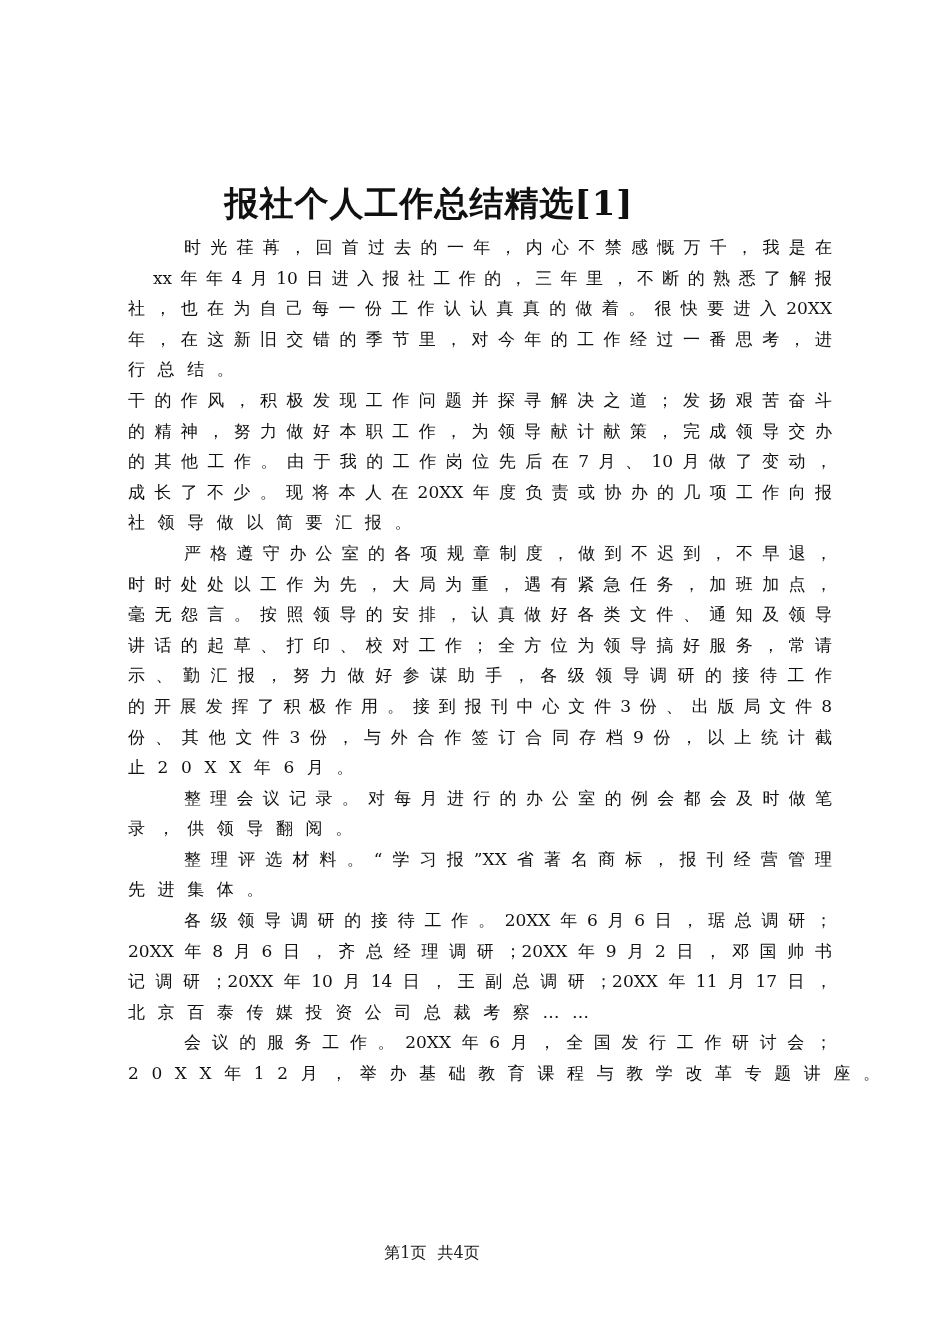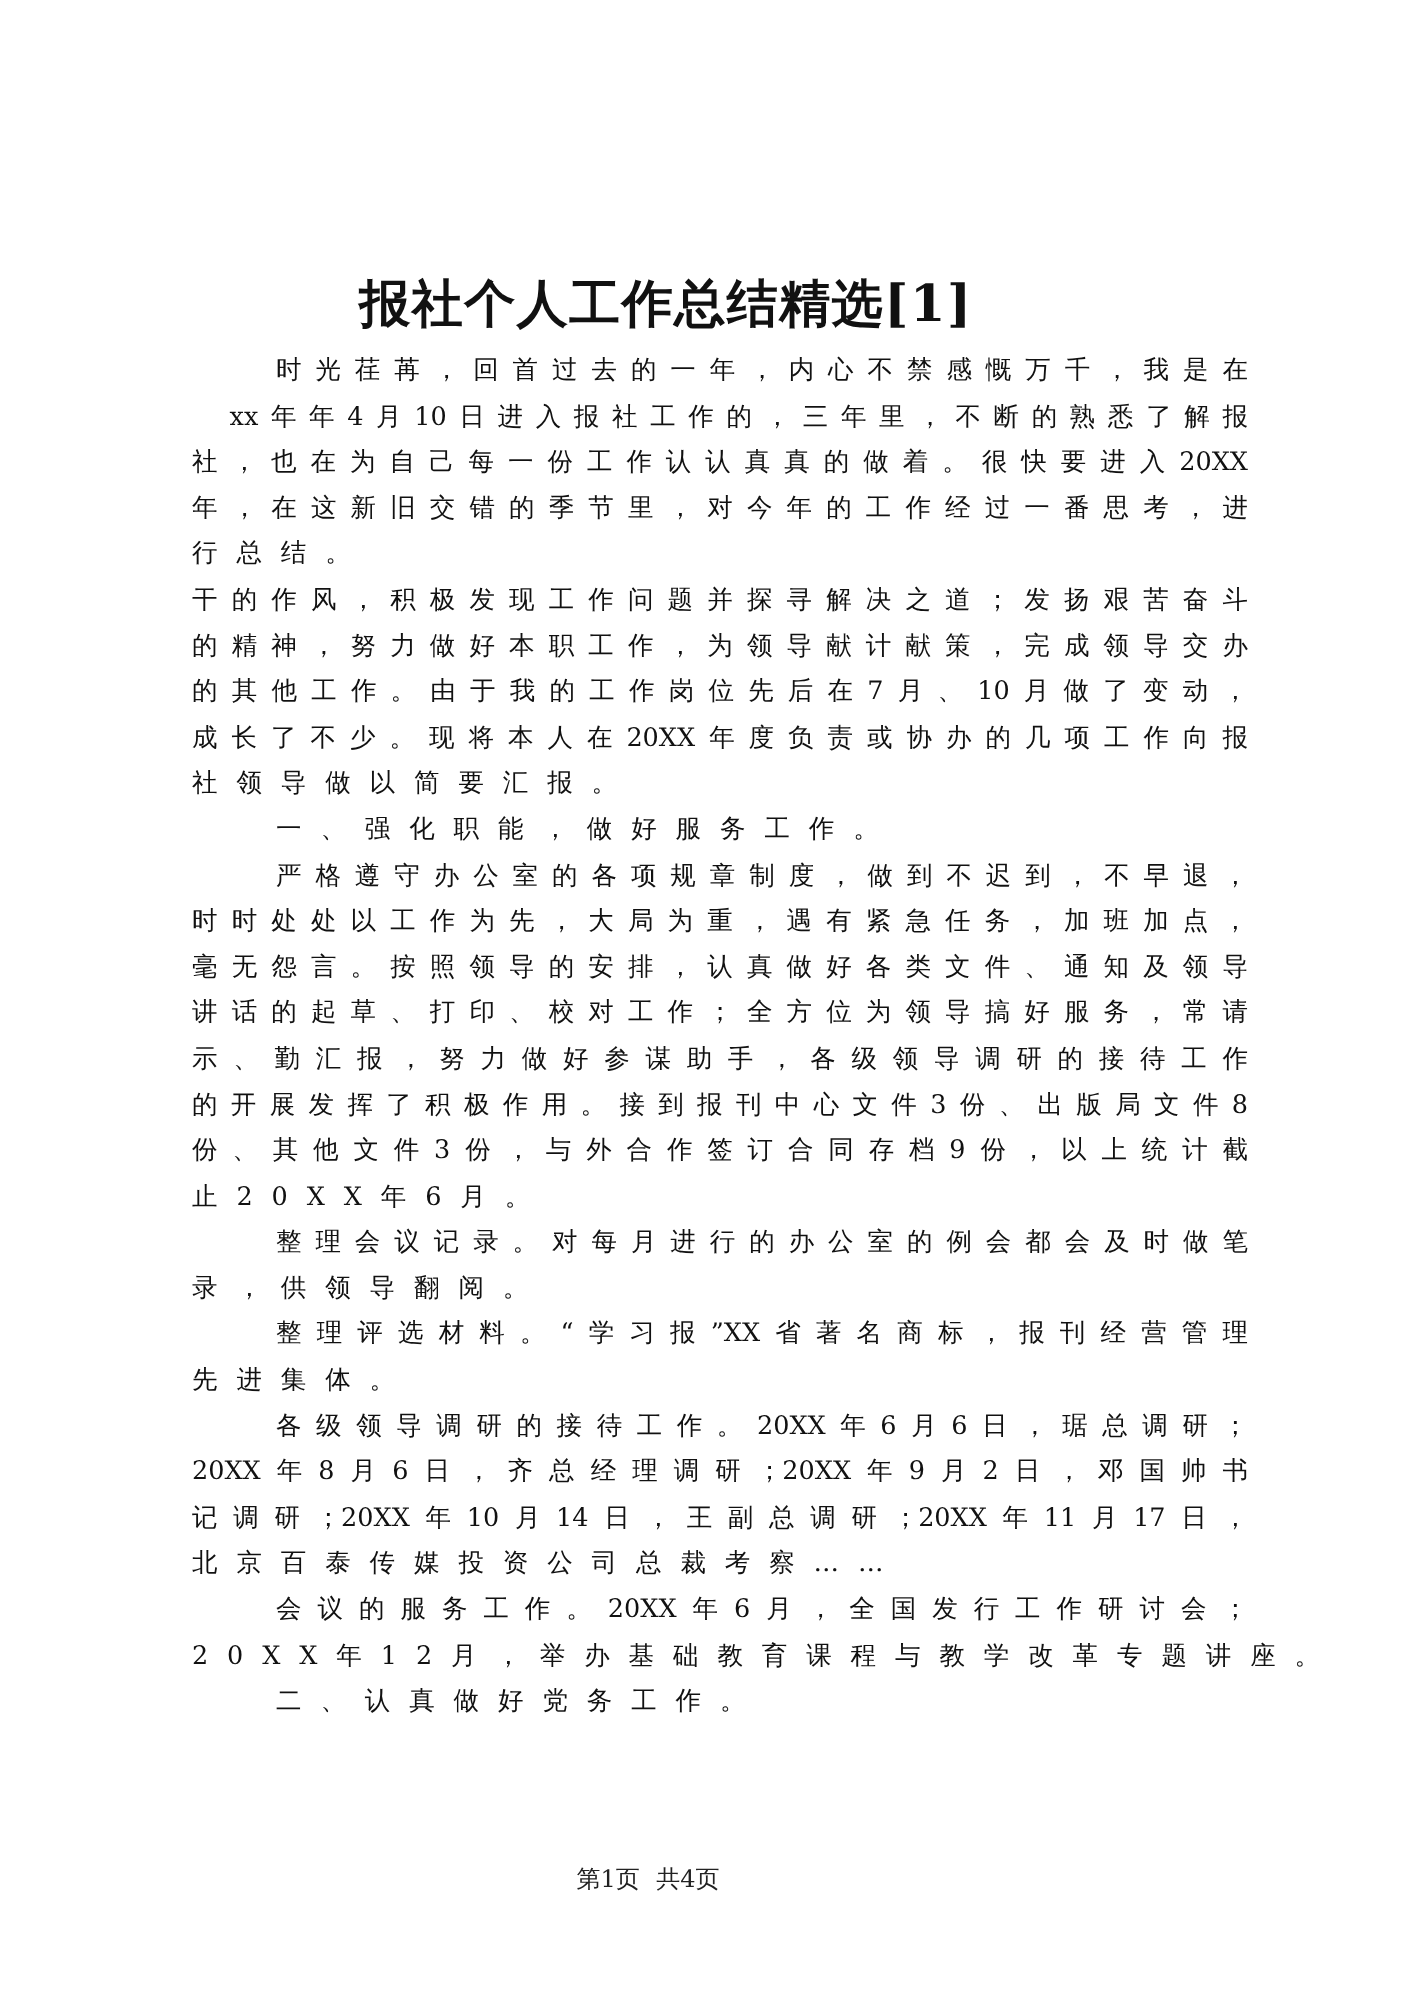--- a/index.html
+++ b/index.html
@@ -1,18 +1,18 @@
 <!DOCTYPE html>
 <html><head>
 <meta charset="utf-8">
 <style>
   html, body { margin: 0; padding: 0; background: #ffffff; }
   body { width: 950px; height: 1344px; position: relative; overflow: hidden;
          font-family: "DejaVu Serif", "Liberation Serif", serif; color: #111; }
-  .title { position: absolute; top: 178px; left: 15px; width: 858px; text-align: center;
+  .title { position: absolute; top: 178px; left: 0; width: 858px; text-align: center;
            font-size: 34px; font-weight: bold; letter-spacing: 1px; line-height: 50px; }
   .body { position: absolute; top: 232px; left: 128px; width: 704px; }
   .line { height: 30.6px; line-height: 30.6px; font-size: 17px; white-space: nowrap;
           letter-spacing: 12.6px; text-align: justify; text-align-last: justify; overflow: visible; }
   .line.last { text-align-last: left; }
   .line.indent { padding-left: 56px; }
   .footer { position: absolute; top: 1243px; left: 0; width: 864px; text-align: center;
             font-size: 16px; color: #222; }
   .footer span { margin: 0 3px; }
 </style>
@@ -25,38 +25,36 @@
     <div class="line indent" style="letter-spacing: 0px;">时光荏苒，回首过去的一年，内心不禁感慨万千，我是在</div>
     <div class="line" style="letter-spacing: 0px; margin-left: 25px;">xx年年4月10日进入报社工作的，三年里，不断的熟悉了解报</div>
     <div class="line" style="letter-spacing: 0px;">社，也在为自己每一份工作认认真真的做着。很快要进入20XX</div>
     <div class="line" style="letter-spacing: 0px;">年，在这新旧交错的季节里，对今年的工作经过一番思考，进</div>
     <div class="line last" style="letter-spacing: 12.6px;">行总结。</div>
     <div class="line" style="letter-spacing: 0px;">干的作风，积极发现工作问题并探寻解决之道；发扬艰苦奋斗</div>
     <div class="line" style="letter-spacing: 0px;">的精神，努力做好本职工作，为领导献计献策，完成领导交办</div>
     <div class="line" style="letter-spacing: 0px;">的其他工作。由于我的工作岗位先后在7月、10月做了变动，</div>
     <div class="line" style="letter-spacing: 0px;">成长了不少。现将本人在20XX年度负责或协办的几项工作向报</div>
     <div class="line last" style="letter-spacing: 12.6px;">社领导做以简要汇报。</div>
-    <div class="line indent last" style="letter-spacing: 12.6px;">一、强化职能，做好服务工作。</div>
     <div class="line indent" style="letter-spacing: 0px;">严格遵守办公室的各项规章制度，做到不迟到，不早退，</div>
     <div class="line" style="letter-spacing: 0px;">时时处处以工作为先，大局为重，遇有紧急任务，加班加点，</div>
     <div class="line" style="letter-spacing: 0px;">毫无怨言。按照领导的安排，认真做好各类文件、通知及领导</div>
     <div class="line" style="letter-spacing: 0px;">讲话的起草、打印、校对工作；全方位为领导搞好服务，常请</div>
     <div class="line" style="letter-spacing: 0px;">示、勤汇报，努力做好参谋助手，各级领导调研的接待工作</div>
     <div class="line" style="letter-spacing: 0px;">的开展发挥了积极作用。接到报刊中心文件3份、出版局文件8</div>
     <div class="line" style="letter-spacing: 0px;">份、其他文件3份，与外合作签订合同存档9份，以上统计截</div>
     <div class="line last" style="letter-spacing: 12.6px;">止20XX年6月。</div>
     <div class="line indent" style="letter-spacing: 0px;">整理会议记录。对每月进行的办公室的例会都会及时做笔</div>
     <div class="line last" style="letter-spacing: 12.6px;">录，供领导翻阅。</div>
     <div class="line indent" style="letter-spacing: 0px;">整理评选材料。“学习报”XX省著名商标，报刊经营管理</div>
     <div class="line last" style="letter-spacing: 12.6px;">先进集体。</div>
     <div class="line indent" style="letter-spacing: 0px;">各级领导调研的接待工作。20XX年6月6日，琚总调研；</div>
     <div class="line" style="letter-spacing: 0px;">20XX年8月6日，齐总经理调研；20XX年9月2日，邓国帅书</div>
     <div class="line" style="letter-spacing: 0px;">记调研；20XX年10月14日，王副总调研；20XX年11月17日，</div>
     <div class="line last" style="letter-spacing: 12.6px;">北京百泰传媒投资公司总裁考察……</div>
     <div class="line indent" style="letter-spacing: 0px;">会议的服务工作。20XX年6月，全国发行工作研讨会；</div>
     <div class="line last" style="letter-spacing: 12.6px;">20XX年12月，举办基础教育课程与教学改革专题讲座。</div>
-    <div class="line indent last" style="letter-spacing: 12.6px;">二、认真做好党务工作。</div>
   </div>
 
 <div class="footer">
   <span>第1页</span>
   <span>共4页</span>
 </div>
 
 </body></html>

